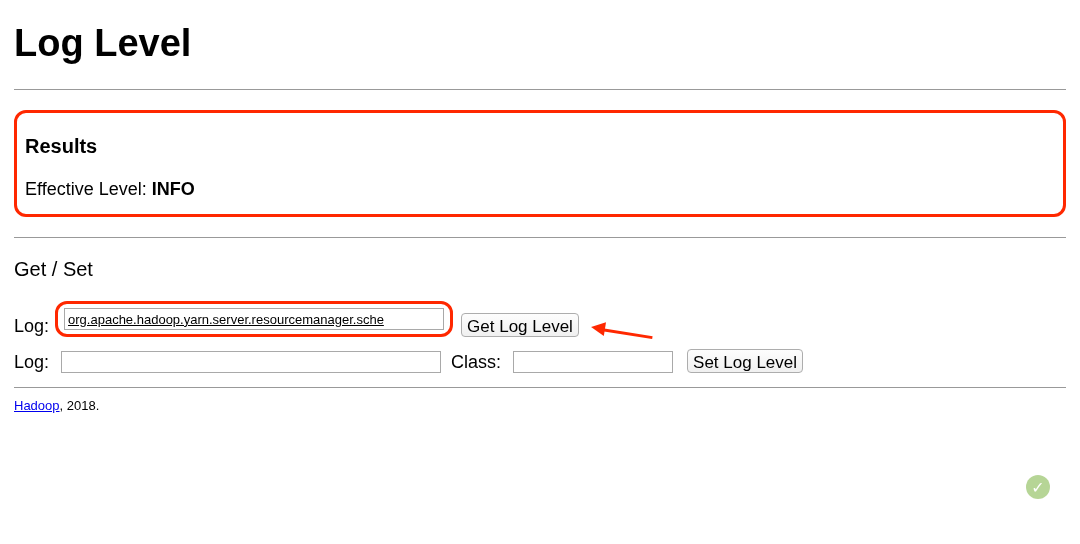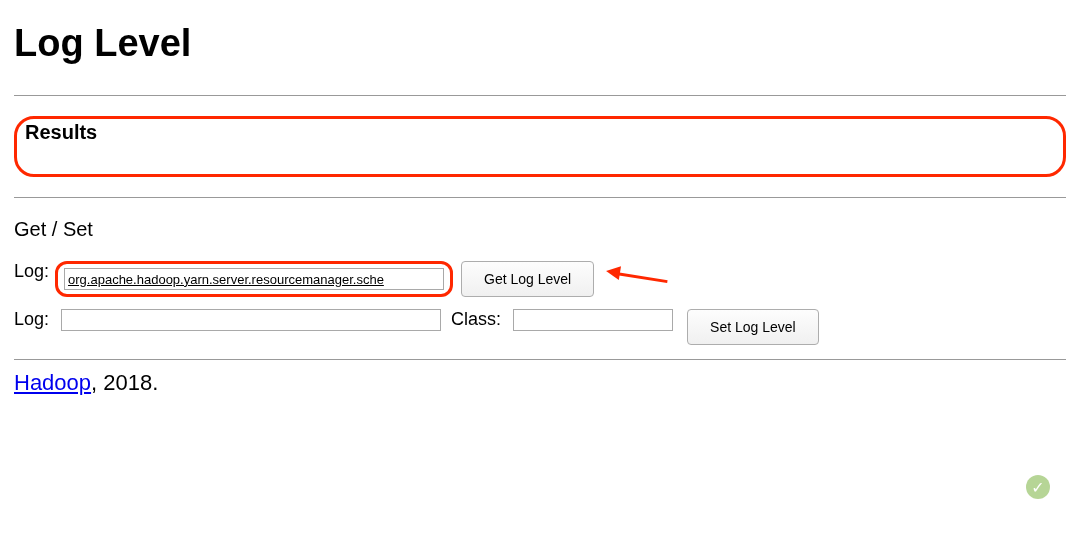--- a/index.html
+++ b/index.html
@@ -10,31 +10,31 @@
       margin: 0;
       padding: 10px 14px;
       font-size: 16px;
       color: #000;
       background: #fff;
       width: 1080px;
     }
     h1 {
       font-size: 38px;
       font-weight: 600;
-      margin: 12px 0 30px 0;
+      margin: 12px 0 24px 0;
     }
     hr {
       border: none;
       border-top: 1px solid #999;
       margin: 20px 0;
     }
     .results-section {
       border: 3px solid #ff2800;
-      border-radius: 20px;
-      padding: 0 8px 12px 8px;
+      border-radius: 12px;
+      padding: 20px 8px 12px 8px;
       margin-top: 14px;
     }
     .results-section h3 {
       font-size: 20px;
       font-weight: 600;
       margin: 2px 0 18px 0;
     }
     .result-line {
       font-size: 18px;
       line-height: 1.45;
@@ -45,21 +45,21 @@
     .result-line .value {
       font-weight: 700;
     }
     .getset-heading {
       font-size: 20px;
       font-weight: 400;
       margin: 18px 0 20px 0;
     }
     .form-row {
       display: flex;
-      align-items: flex-start;
+      align-items: flex-end;
       margin-bottom: 12px;
       font-size: 18px;
     }
     .form-row label {
       margin-right: 6px;
     }
     .log-input-wrap {
       border: 3px solid #ff2800;
       border-radius: 12px;
       padding: 4px 6px;
@@ -79,30 +79,30 @@
       text-decoration: underline;
     }
     .log-input-mid {
       width: 380px;
     }
     .level-input {
       width: 160px;
     }
     button {
       font-family: Arial, sans-serif;
-      font-size: 14px;
-      padding: 3px 22px;
+      font-size: 17px;
+      padding: 3px 5px;
       border: 1px solid #adadad;
       border-radius: 4px;
       background: linear-gradient(#fdfdfd, #f0f0f0);
       cursor: pointer;
-      height: 36px;
+      height: 24px;
     }
     .footer {
-      font-size: 22px;
+      font-size: 13px;
       margin-top: 8px;
     }
     .footer a {
       color: #0000ee;
       text-decoration: underline;
     }
     .arrow {
       position: relative;
       width: 80px;
       height: 20px;
@@ -159,20 +159,23 @@
   </style>
 </head>
 <body>
 
 <h1>Log Level</h1>
 
 <hr>
 
 <div class="results-section">
   <h3>Results</h3>
+  <div class="result-line">
+    <span class="label">Effective Level: </span><span class="value">INFO</span>
+  </div>
 </div>
 
 <hr>
 
 <div class="getset-heading">Get / Set</div>
 
 <div class="form-row">
   <label>Log:</label>
   <span class="log-input-wrap">
     <input type="text" class="log-input-long" value="org.apache.hadoop.yarn.server.resourcemanager.sche" style="">

